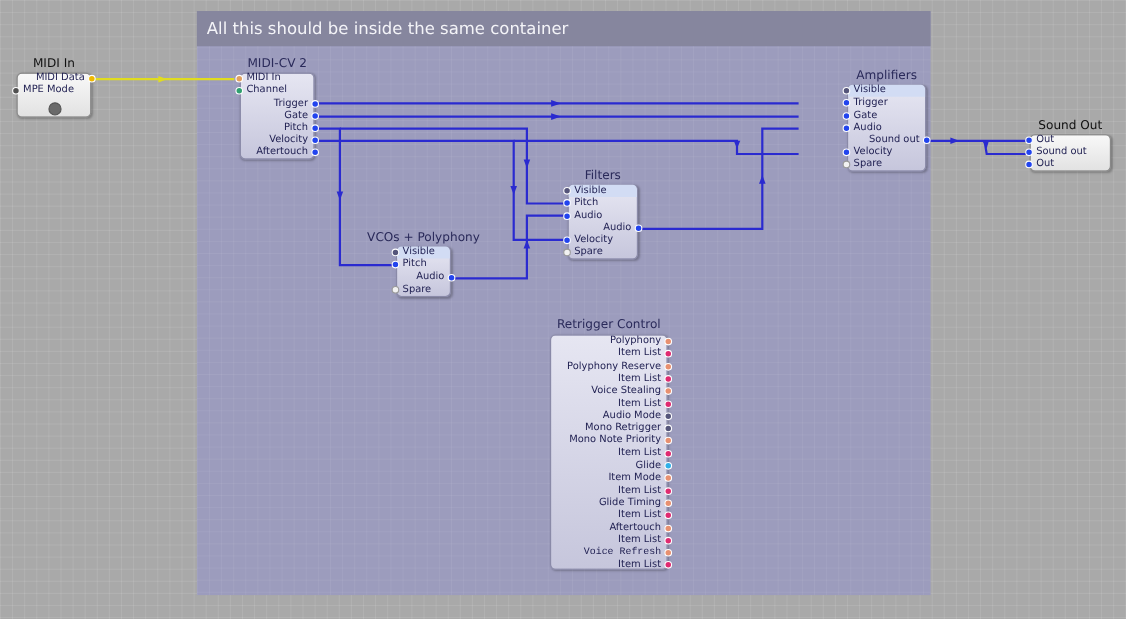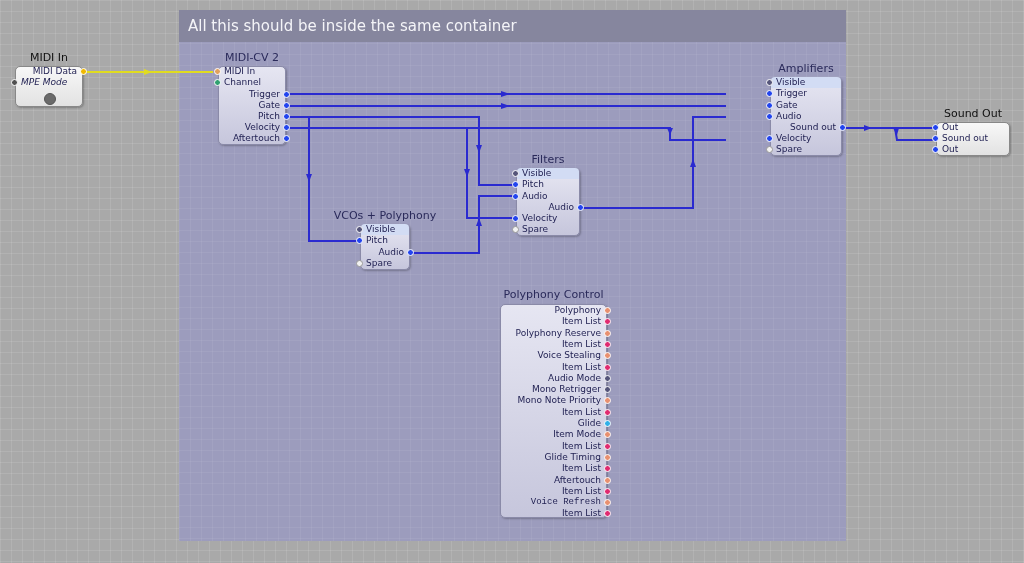--- a/index.html
+++ b/index.html
@@ -106,21 +106,21 @@
   </g>
 </svg>
 
 <div class="module" id="m-midi-in" style="left:15px;top:66px;width:68px;height:41px;">
   <div class="module-title dark" style="top:-15px;">MIDI In</div>
   <div class="module-body light"></div>
   <div class="pin-row out" style="top:0px;">
     <span class="lbl">MIDI Data</span>
     <span class="pin" style="background:#f0b800;"></span>
   </div>
-  <div class="pin-row in" style="top:11px;font-style:italic;">
+  <div class="pin-row in" style="top:11px;">
     <span class="pin" style="background:#505050;"></span>
     <span class="lbl">MPE Mode</span>
   </div>
   <div class="led" style="left:29px;top:27px;"></div>
 </div>
 
 <div class="module" style="left:218px;top:66px;width:68px;height:79px;">
   <div class="module-title" style="top:-15px;">MIDI-CV 2</div>
   <div class="module-body"></div>
   <div class="pin-row in" style="top:0px;"><span class="pin" style="background:#e0a060;"></span><span class="lbl">MIDI In</span></div>
@@ -166,21 +166,21 @@
 
 <div class="module" style="left:936px;top:122px;width:74px;height:34px;">
   <div class="module-title dark" style="top:-15px;">Sound Out</div>
   <div class="module-body light"></div>
   <div class="pin-row in" style="top:0px;"><span class="pin" style="background:#2244ee;"></span><span class="lbl">Out</span></div>
   <div class="pin-row in" style="top:11px;"><span class="pin" style="background:#2244ee;"></span><span class="lbl">Sound out</span></div>
   <div class="pin-row in" style="top:22px;"><span class="pin" style="background:#2244ee;"></span><span class="lbl">Out</span></div>
 </div>
 
 <div class="module" id="poly" style="left:500px;top:304px;width:107px;height:214px;">
-  <div class="module-title" style="top:-16px;">Polyphony Control</div>
+  <div class="module-title" style="top:-16px;">Retrigger Control</div>
   <div class="module-body"></div>
   <div id="poly-pins">
       <div class="pin-row out" style="top: 1px;"><span class="lbl">Polyphony</span><span class="pin" style="background: rgb(232, 144, 112);"></span></div>
       <div class="pin-row out" style="top: 12.3px;"><span class="lbl">Item List</span><span class="pin" style="background: rgb(224, 42, 112);"></span></div>
       <div class="pin-row out" style="top: 23.6px;"><span class="lbl">Polyphony Reserve</span><span class="pin" style="background: rgb(232, 144, 112);"></span></div>
       <div class="pin-row out" style="top: 34.9px;"><span class="lbl">Item List</span><span class="pin" style="background: rgb(224, 42, 112);"></span></div>
       <div class="pin-row out" style="top: 46.2px;"><span class="lbl">Voice Stealing</span><span class="pin" style="background: rgb(232, 144, 112);"></span></div>
       <div class="pin-row out" style="top: 57.5px;"><span class="lbl">Item List</span><span class="pin" style="background: rgb(224, 42, 112);"></span></div>
       <div class="pin-row out" style="top: 68.8px;"><span class="lbl">Audio Mode</span><span class="pin" style="background: rgb(85, 85, 122);"></span></div>
       <div class="pin-row out" style="top: 80.1px;"><span class="lbl">Mono Retrigger</span><span class="pin" style="background: rgb(85, 85, 122);"></span></div>

